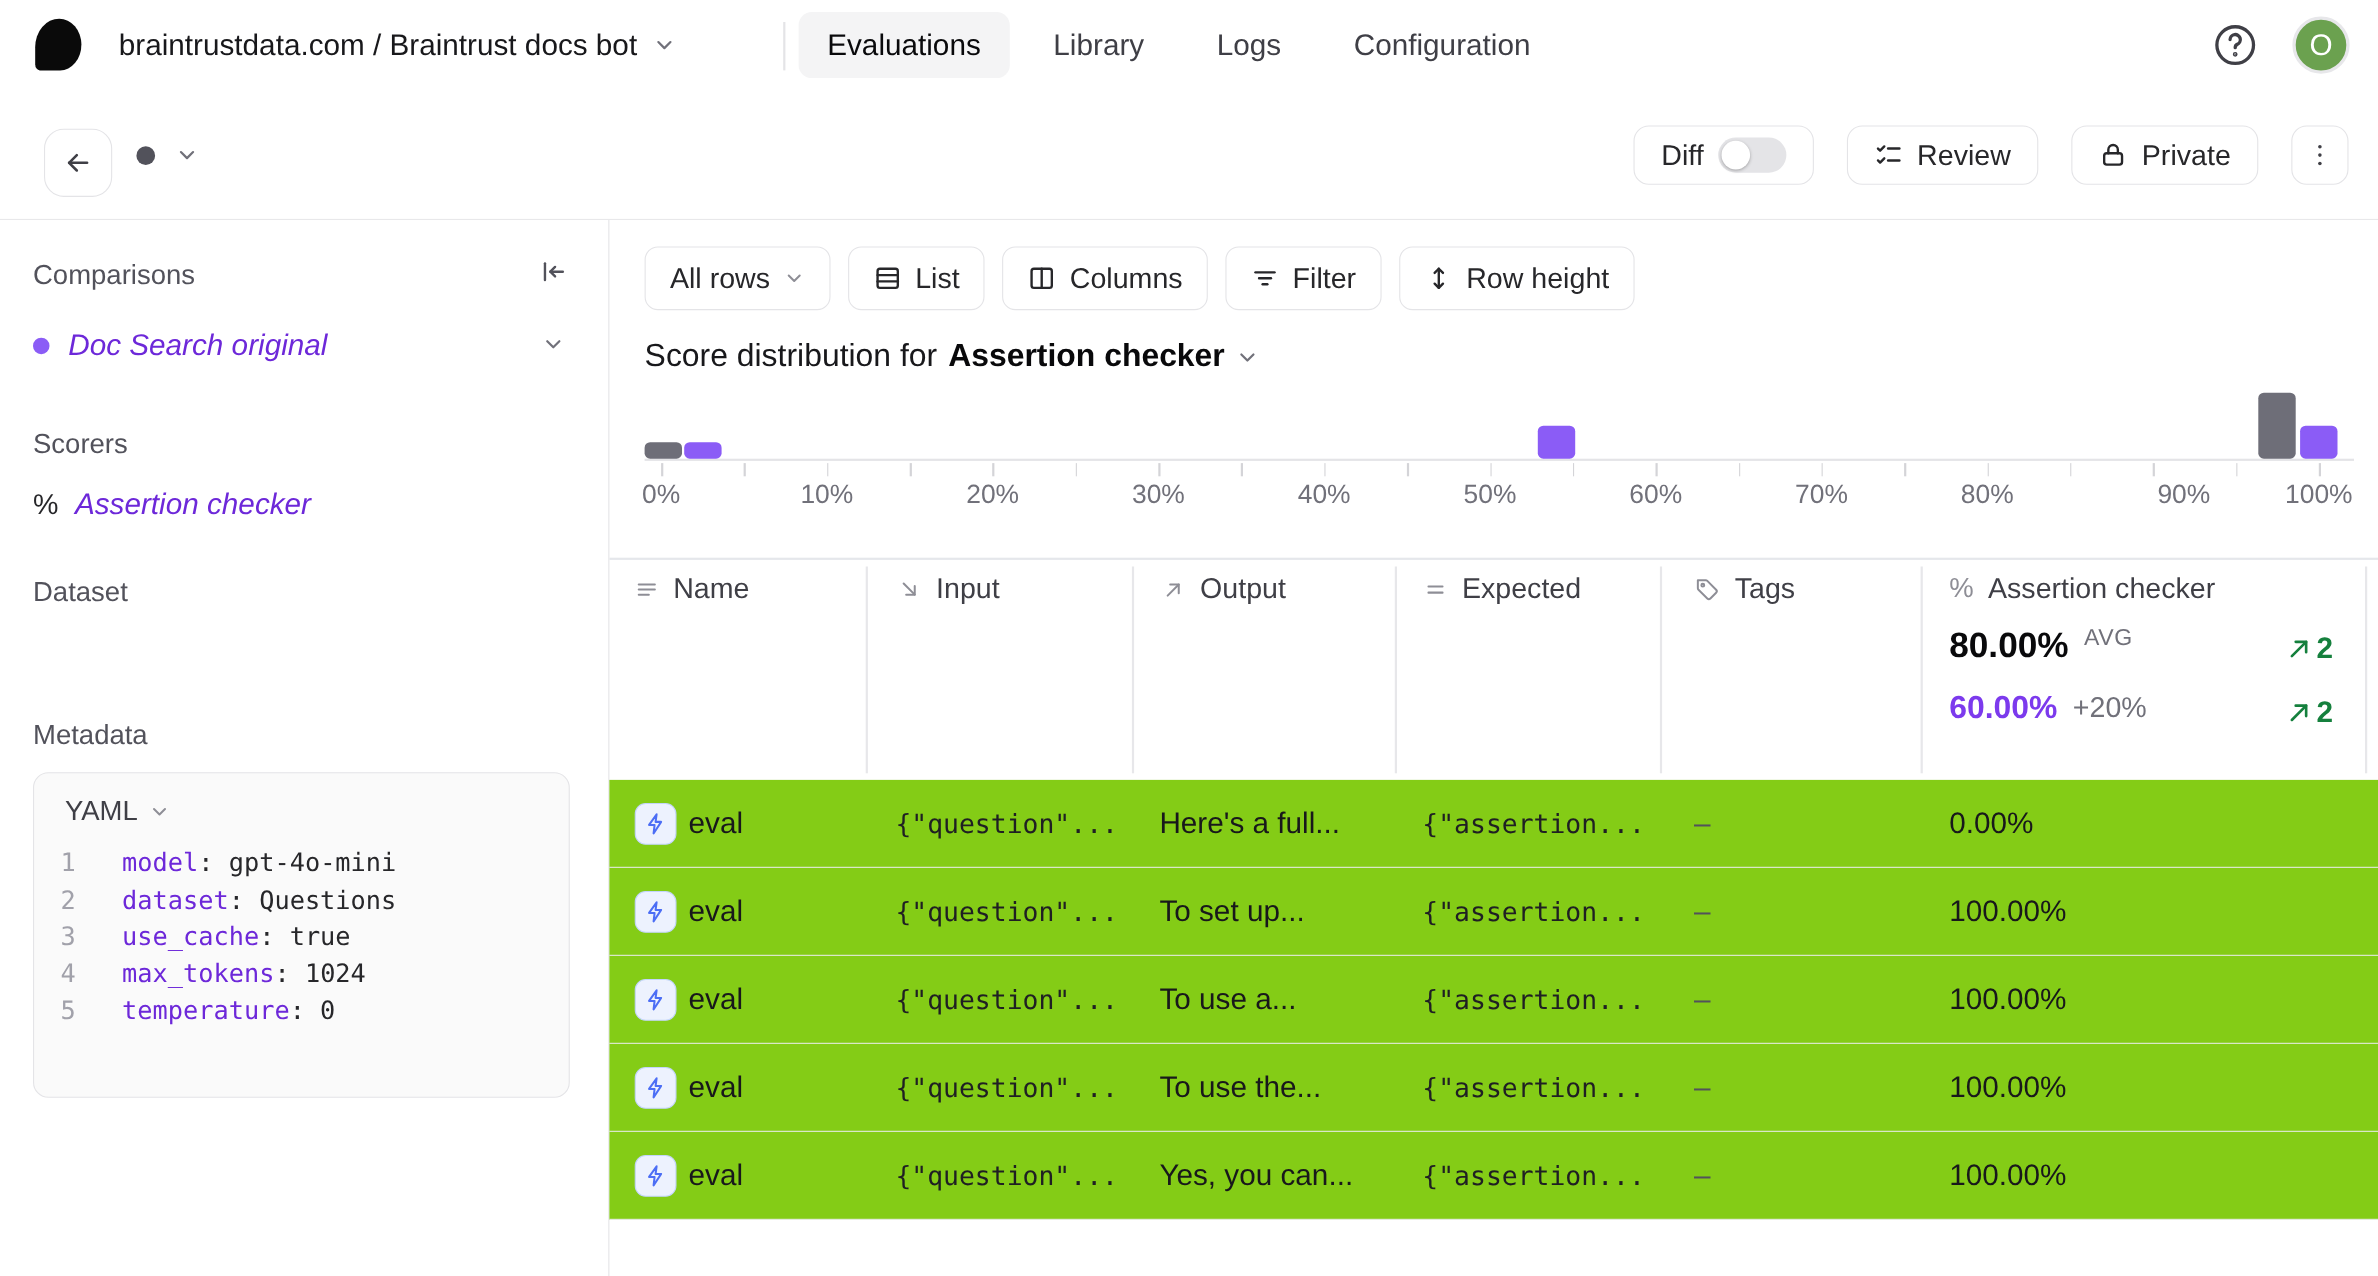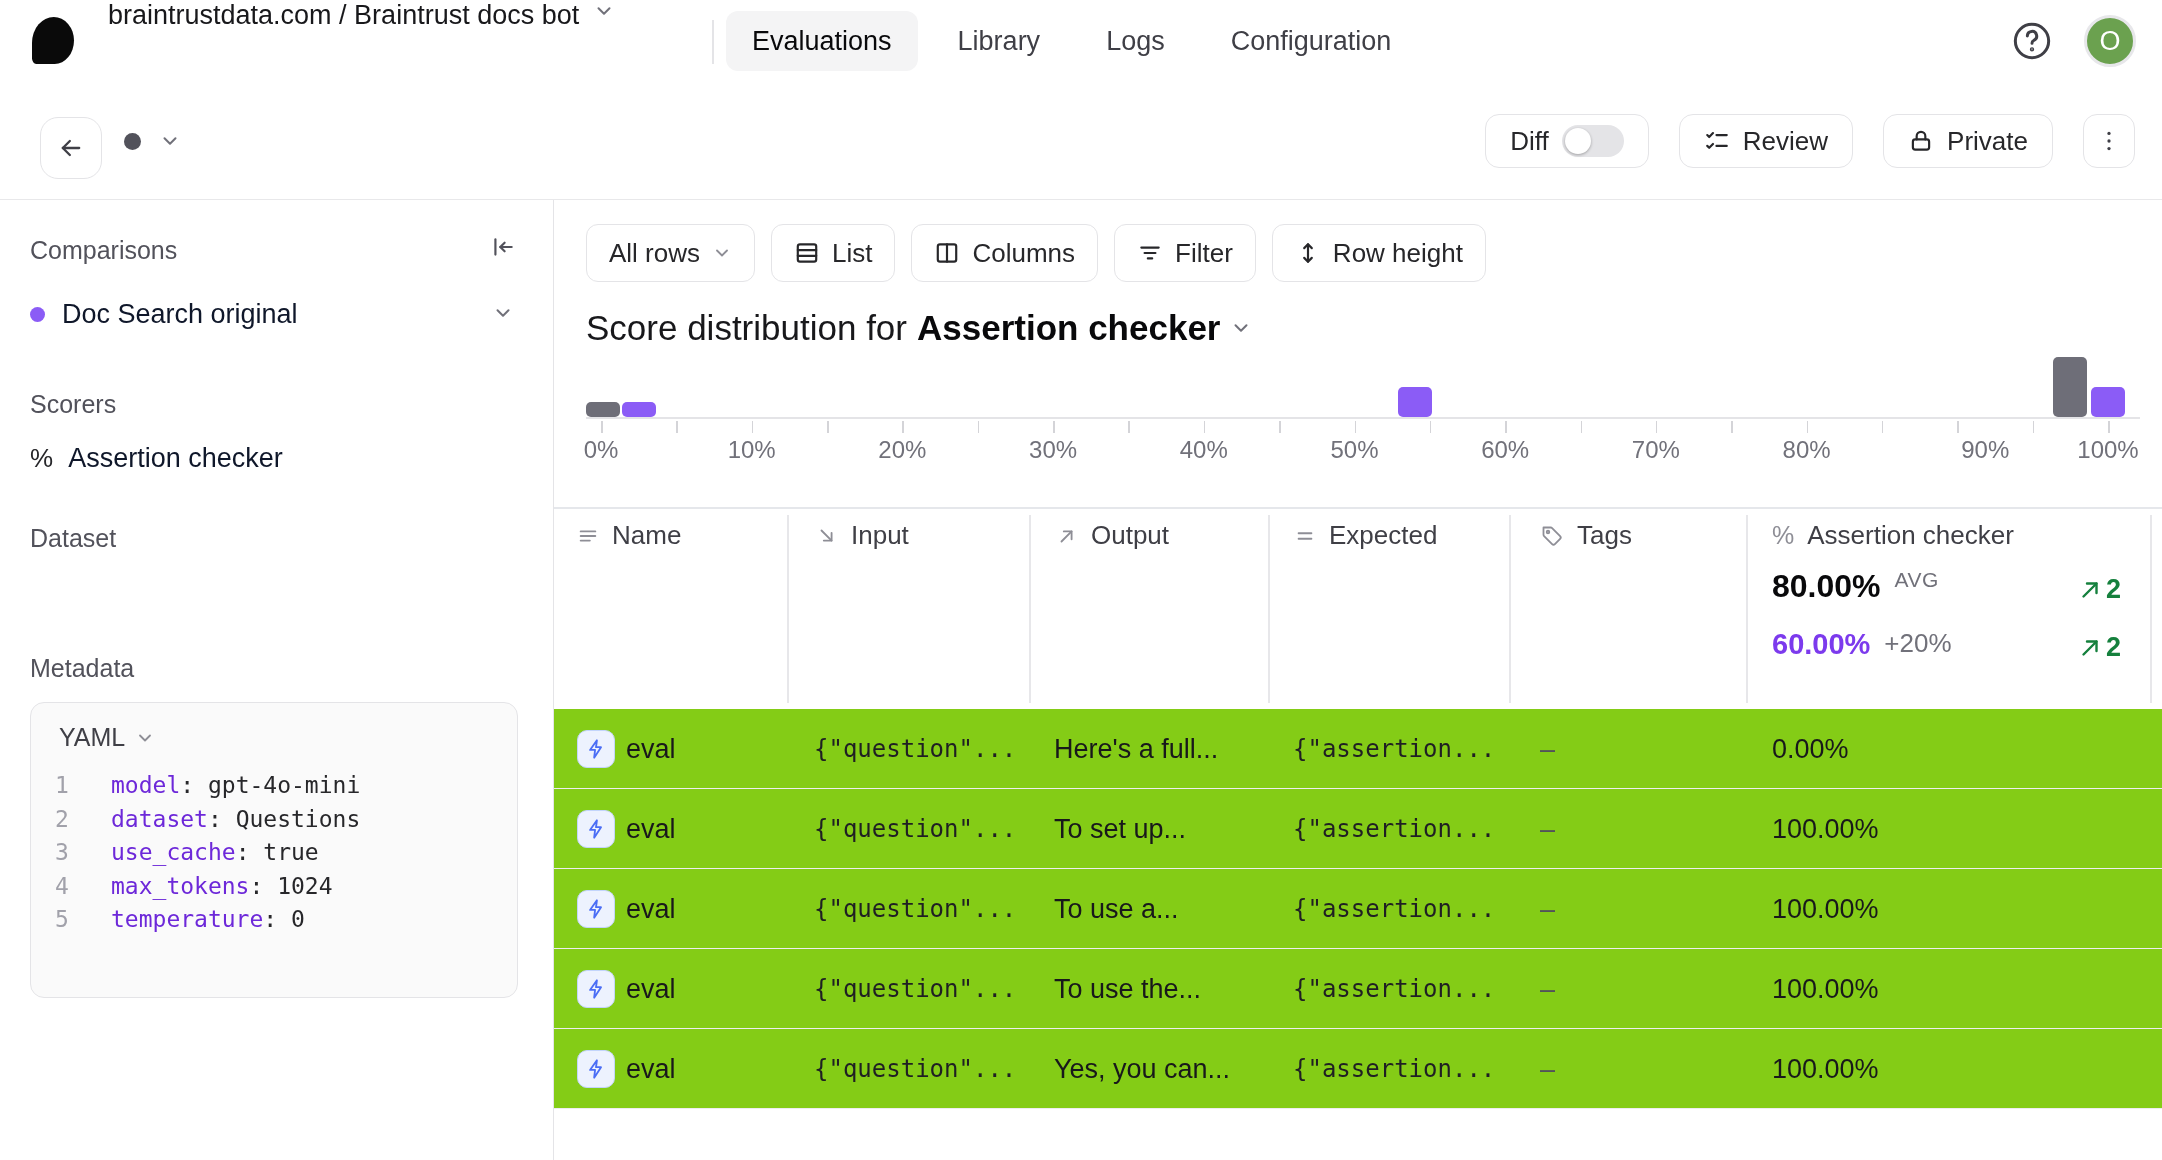--- a/index.html
+++ b/index.html
@@ -9,21 +9,21 @@
     font-family: "Liberation Sans", sans-serif; color: #18181b;
     -webkit-font-smoothing: antialiased;
   }
   .abs { position: absolute; }
   .flex { display: flex; align-items: center; }
 
   
   #topbar { position: absolute; left: 0; top: 0; width: 2162px; height: 82px; background: #fff; }
   .logo-blob { position: absolute; left: 32px; top: 17px; width: 42px; height: 47px; background: #0a0a0a;
     border-radius: 52% 48% 46% 10% / 55% 50% 50% 12%; }
-  .breadcrumb { position: absolute; left: 108px; top: 0; height: 82px; display: flex; align-items: flex-start; gap: 14px;
+  .breadcrumb { position: absolute; left: 108px; top: 0; height: 82px; display: flex; align-items: center; gap: 14px;
     font-size: 27px; color: #18181b; }
   .nav-divider { position: absolute; left: 712px; top: 20px; width: 2px; height: 44px; background: #e4e4e7; }
   .tabs { position: absolute; left: 726px; top: 11px; display: flex; align-items: center; gap: 14px; }
   .tab { height: 60px; display: flex; align-items: center; padding: 0 26px; border-radius: 12px;
     font-size: 27px; font-weight: 500; color: #3f3f46; }
   .tab.active { background: #f4f4f5; color: #09090b; }
   .help-btn { position: absolute; left: 2012px; top: 21px; width: 40px; height: 40px; }
   .avatar { position: absolute; left: 2084px; top: 15px; width: 52px; height: 52px; border-radius: 50%;
     background: #6ba14f; border: 3px solid #e7e7ea; display: flex; align-items: center; justify-content: center;
     color: #fff; font-size: 27px; font-weight: 500; }
@@ -40,39 +40,39 @@
     border: 1.5px solid #e4e4e7; border-radius: 14px; background: #fff;
     font-size: 26px; font-weight: 500; color: #27272a; }
   .kebab-btn { width: 52px; padding: 0; justify-content: center; }
   .toggle { position: relative; width: 62px; height: 32px; border-radius: 16px; background: #e4e4e7; }
   .toggle .knob { position: absolute; left: 3px; top: 3px; width: 26px; height: 26px; border-radius: 50%;
     background: #fff; box-shadow: 0 1px 3px rgba(0,0,0,.3); }
 
   
   #sidebar { position: absolute; left: 0; top: 200px; width: 554px; height: 960px; border-right: 1.5px solid #e4e4e7; background: #fff; }
   .side-heading { position: absolute; left: 30px; font-size: 25px; color: #52525b; }
-  .side-item-label { font-size: 27px; color: #0f172a; }
+  .side-item-label { font-size: 27px; color: #6d28d9; font-style: italic; }
   .comp-dot { width: 15px; height: 15px; border-radius: 50%; }
   .side-note { position: absolute; left: 30px; font-size: 26px; color: #71717a; }
   .pct-glyph { font-size: 26px; color: #27272a; }
   .yaml-box { position: absolute; left: 30px; top: 502px; width: 488px; height: 296px; background: #fafafa;
     border: 1.5px solid #e4e4e7; border-radius: 14px; }
   .yaml-lang { position: absolute; left: 28px; top: 20px; display: flex; align-items: center; gap: 10px;
     font-size: 25px; color: #3f3f46; }
   .yaml-code { position: absolute; left: 24px; top: 66px; font-family: "DejaVu Sans Mono", monospace; font-size: 23px; line-height: 33.5px; }
   .yline { display: flex; }
   .lnum { width: 56px; color: #a1a1aa; }
   .ykey { color: #6d28d9; }
   .yrest { color: #27272a; white-space: pre; }
 
   
   #main { position: absolute; left: 554px; top: 200px; width: 1608px; height: 960px; }
   .toolbar { position: absolute; left: 32px; top: 24px; display: flex; align-items: center; gap: 16px; }
   .tool-btn { height: 58px; border-radius: 12px; gap: 12px; padding: 0 22px; }
-  .scoredist { position: absolute; left: 32px; top: 108px; display: flex; align-items: center; gap: 10px; font-size: 35px; }
+  .scoredist { position: absolute; left: 32px; top: 108px; display: flex; align-items: center; gap: 10px; font-size: 29px; }
   .scoredist .prefix { color: #18181b; }
   .scoredist .scorer-name { font-weight: 600; color: #09090b; }
 
   #chart-region { position: absolute; left: 32px; top: 148px; width: 1554px; height: 120px; }
   .axis-line { position: absolute; left: 0; top: 69px; width: 1554px; height: 2px; background: #e4e4e7; }
   .axis-tick { position: absolute; top: 73px; width: 1.5px; height: 12px; background: #d4d4d8; }
   .axis-label { position: absolute; top: 88px; transform: translateX(-50%); font-size: 24px; color: #71717a; }
   .hist-bar { position: absolute; border-radius: 5px; }
 
   .table-border { position: absolute; left: 0; width: 1608px; height: 1.5px; background: #e5e7eb; }

